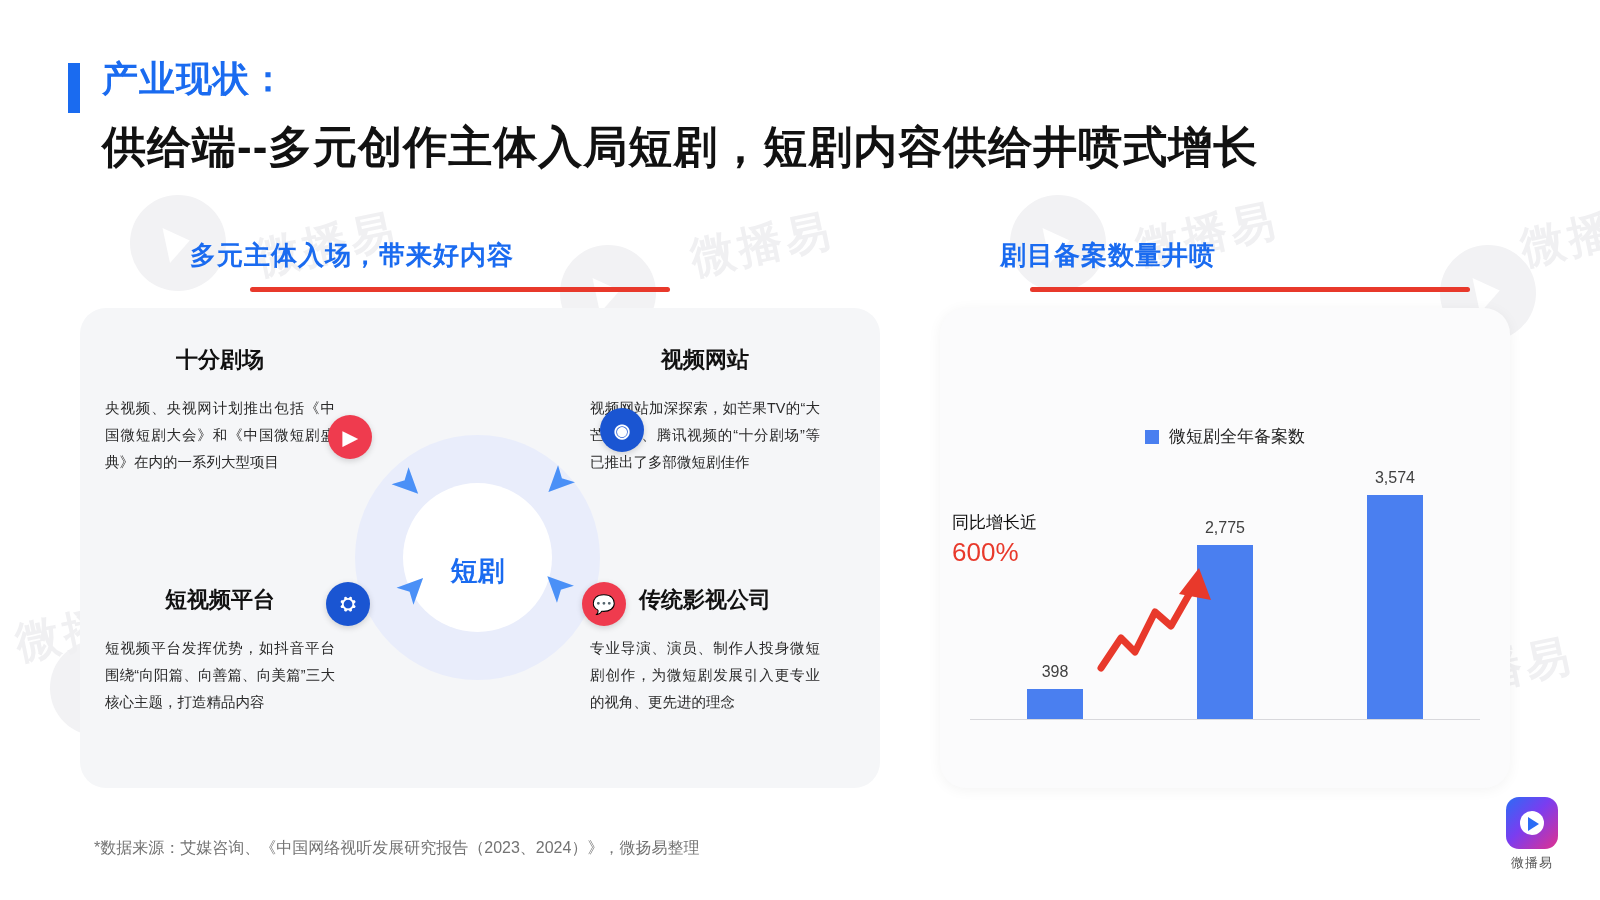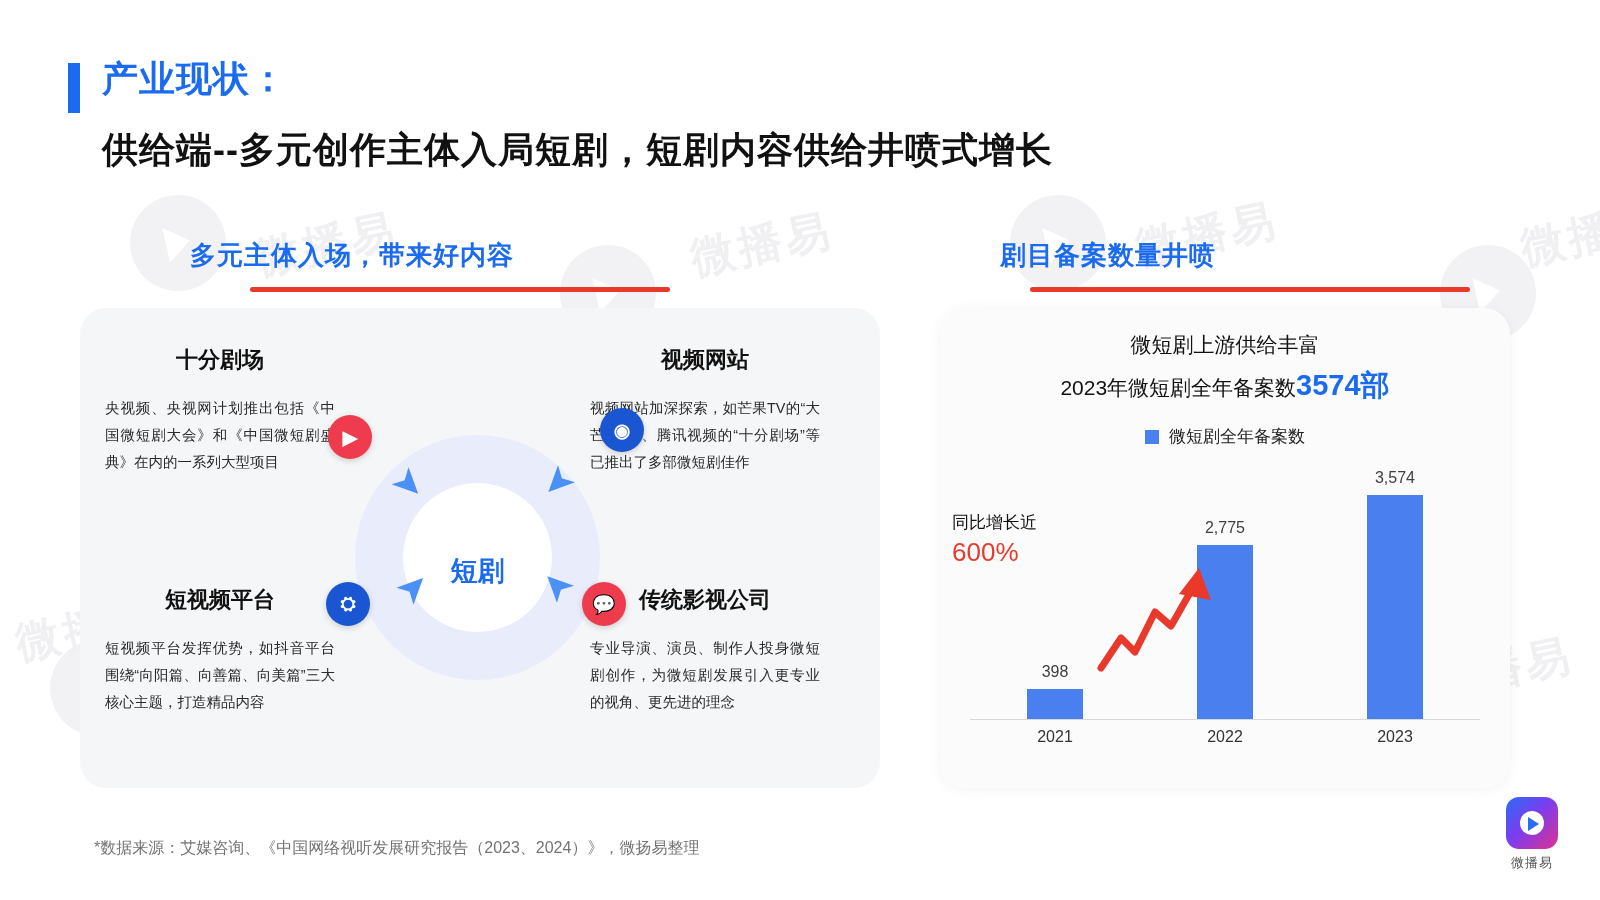--- a/index.html
+++ b/index.html
@@ -72,25 +72,24 @@
     flex: none;
   }
   .title-lines { display: flex; flex-direction: column; gap: 14px; }
   .title-line1 {
     font-size: 36px;
     font-weight: 700;
     color: #1a6bf0;
     letter-spacing: 1px;
   }
   .title-line2 {
-    font-size: 36px;
+    font-size: 44px;
     font-weight: 700;
     color: #111111;
     letter-spacing: 1px;
-    margin-top: 8px;
   }
 
   
   .sec-head {
     position: absolute;
     text-align: left;
   }
   .sec-head .sec-text {
     font-size: 26px;
     font-weight: 700;
@@ -428,26 +427,20 @@
   <div class="arrow" id="arr-3">➤</div>
   <div class="arrow" id="arr-4">➤</div>
 
   <div class="node" id="node-p">▶</div>
   <div class="node" id="node-v">◉</div>
   <div class="node" id="node-s">⛭</div>
   <div class="node" id="node-c">💬</div>
 
   <div class="card-right"></div>
 
-  <div class="chart-title">
-    <div>微短剧上游供给丰富</div>
-    <div>
-      <span>2023年微短剧全年备案数</span><span class="big">3574部</span>
-    </div>
-  </div>
 
   <div class="legend">
     <span class="swatch"></span>
     <span class="legend-text">微短剧全年备案数</span>
   </div>
 
   <div class="plot">
     <div class="axis-line"></div>
 
     <div class="bar-group" style="left:0px;">
@@ -459,25 +452,20 @@
       <span class="bar-value">2,775</span>
       <div class="bar" style="height:174px;"></div>
     </div>
 
     <div class="bar-group" style="left:340px;">
       <span class="bar-value">3,574</span>
       <div class="bar" style="height:224px;"></div>
     </div>
   </div>
 
-  <div class="xlabels">
-    <span>2021</span>
-    <span>2022</span>
-    <span>2023</span>
-  </div>
 
   <div class="growth">
     <div class="g1">同比增长近</div>
     <div class="g2">600%</div>
   </div>
 
   <svg class="growth-arrow" viewBox="0 0 130 115">
     <polyline points="6,108 26,78 40,92 60,52 76,66 100,24" fill="none" stroke="#e8392b" stroke-width="7" stroke-linecap="round" stroke-linejoin="round"></polyline>
     <polygon points="104,8 116,40 84,34" fill="#e8392b"></polygon>
   </svg>

